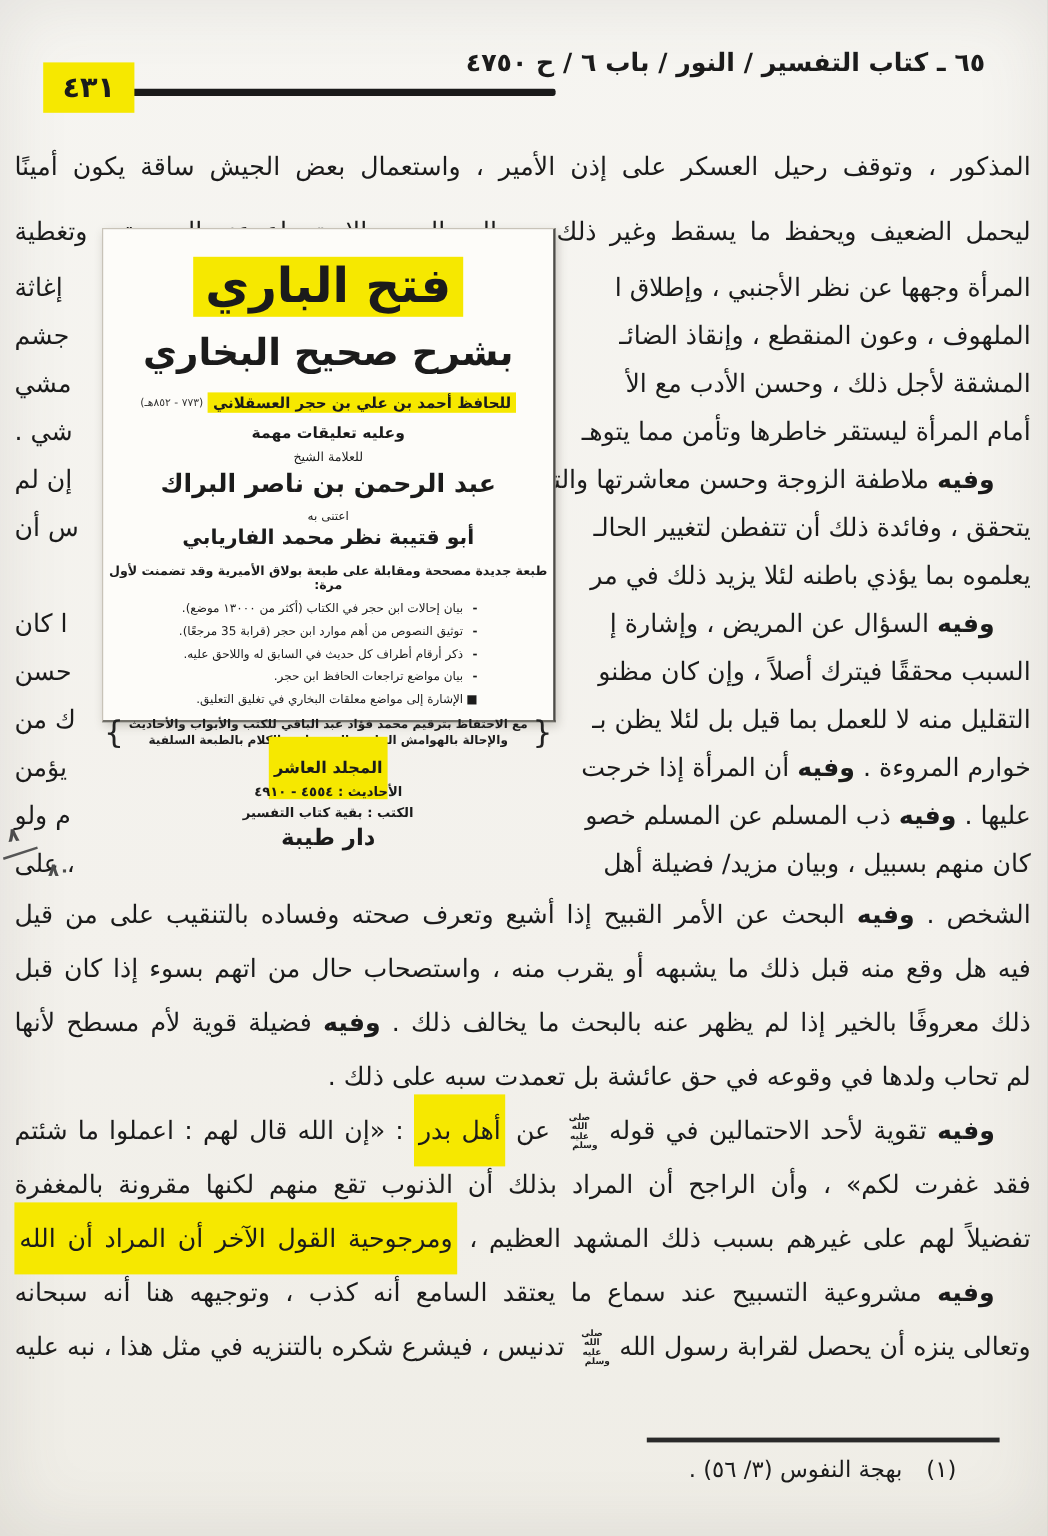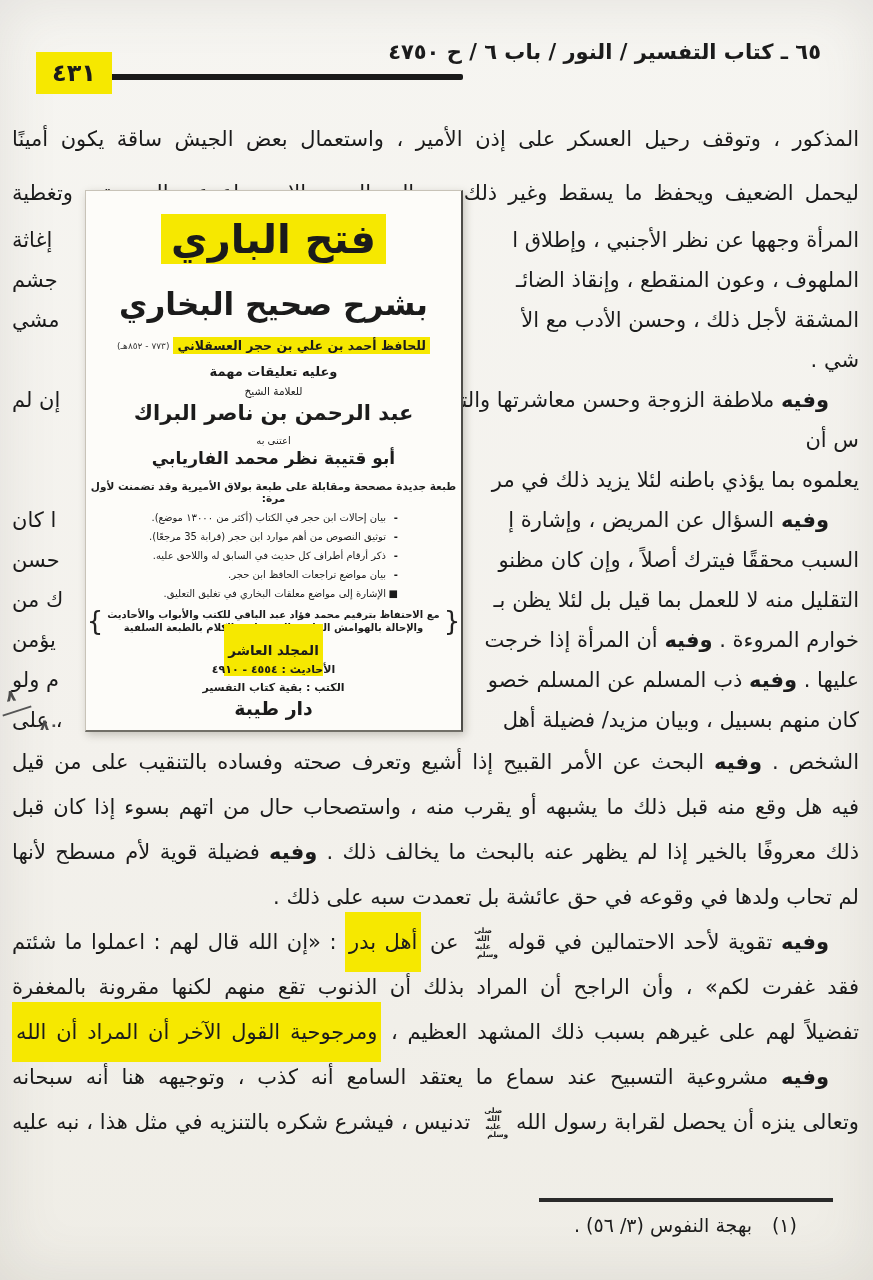--- a/index.html
+++ b/index.html
@@ -52,34 +52,34 @@
   .b{font-weight:bold;}
   .hl{background:var(--hl);padding:18px 4px;box-decoration-break:clone;}
   .u{border-bottom:4px solid var(--ul);padding-bottom:3px;}
   .sup{font-size:12px;vertical-align:super;line-height:0;}
   .pbuh{
     display:inline-block;width:30px;font-size:7.5px;line-height:8px;
     text-align:center;vertical-align:middle;font-weight:bold;margin:0 1px;
   }
   
   .cover{
-    position:absolute;top:190px;left:85px;width:378px;height:542px;
+    position:absolute;top:190px;left:85px;width:378px;height:412px;
     background:#fdfcf9;
     border:1px solid #c8c3b8;
     border-right:2px solid #4d4c48;
     border-bottom:2px solid #716f68;
     box-shadow:2px 3px 8px rgba(60,55,40,.25);
     z-index:5;
     display:flex;flex-direction:column;align-items:center;
     text-align:center;
     padding-top:20px;box-sizing:border-box;
   }
   .cv-title{font-size:40px;font-weight:bold;line-height:56px;}
   .cv-title .hl{padding:2px 10px;}
-  .cv-sub{font-size:31px;font-weight:bold;margin-top:16px;line-height:42px;}
+  .cv-sub{font-size:31px;font-weight:bold;margin-top:6px;line-height:42px;}
   .cv-author{margin-top:12px;font-size:12.5px;font-weight:bold;display:flex;align-items:center;gap:4px;}
   .cv-author .hl{padding:1px 4px;}
   .cv-dates{font-size:9px;font-weight:normal;color:#333;}
   .cv-note1{margin-top:10px;font-size:13px;font-weight:bold;}
   .cv-note2{margin-top:6px;font-size:10.5px;}
   .cv-comm{margin-top:4px;font-size:21px;font-weight:bold;}
   .cv-care{margin-top:10px;font-size:10px;}
   .cv-editor{margin-top:2px;font-size:17px;font-weight:bold;}
   .cv-head{margin-top:12px;font-size:10.5px;font-weight:bold;}
   .cv-feats{list-style:none;margin:4px 0 0;padding:0 22px;font-size:10px;line-height:19px;text-align:right;}
@@ -122,27 +122,29 @@
       </div>
       <div class="line z2 split">
         <span><span>الملهوف ، وعون المنقطع ، وإنقاذ الضائـ</span></span>
         <span class="endfrag">جشم</span>
       </div>
       <div class="line z2 split">
         <span><span>المشقة لأجل ذلك ، وحسن الأدب مع الأ</span></span>
         <span class="endfrag">مشي</span>
       </div>
       <div class="line z2 split">
+        <span><span>أمام المرأة ليستقر خاطرها وتأمن مما يتوهـ</span></span>
         <span class="endfrag">شي .</span>
       </div>
       <div class="line z2 split" style="padding-right: 30px;">
         <span><span class="b">وفيه</span><span> ملاطفة الزوجة وحسن معاشرتها والتـ</span></span>
         <span class="endfrag">إن لم</span>
       </div>
       <div class="line z2 split">
+        <span><span>يتحقق ، وفائدة ذلك أن تتفطن لتغيير الحالـ</span></span>
         <span class="endfrag">س أن</span>
       </div>
       <div class="line z2 split">
         <span><span>يعلموه بما يؤذي باطنه لئلا يزيد ذلك في مر</span></span>
         <span class="endfrag"></span>
       </div>
       <div class="line z2 split" style="padding-right: 30px;">
         <span><span class="b">وفيه</span><span> السؤال عن المريض ، وإشارة إ</span></span>
         <span class="endfrag">ا كان</span>
       </div>

